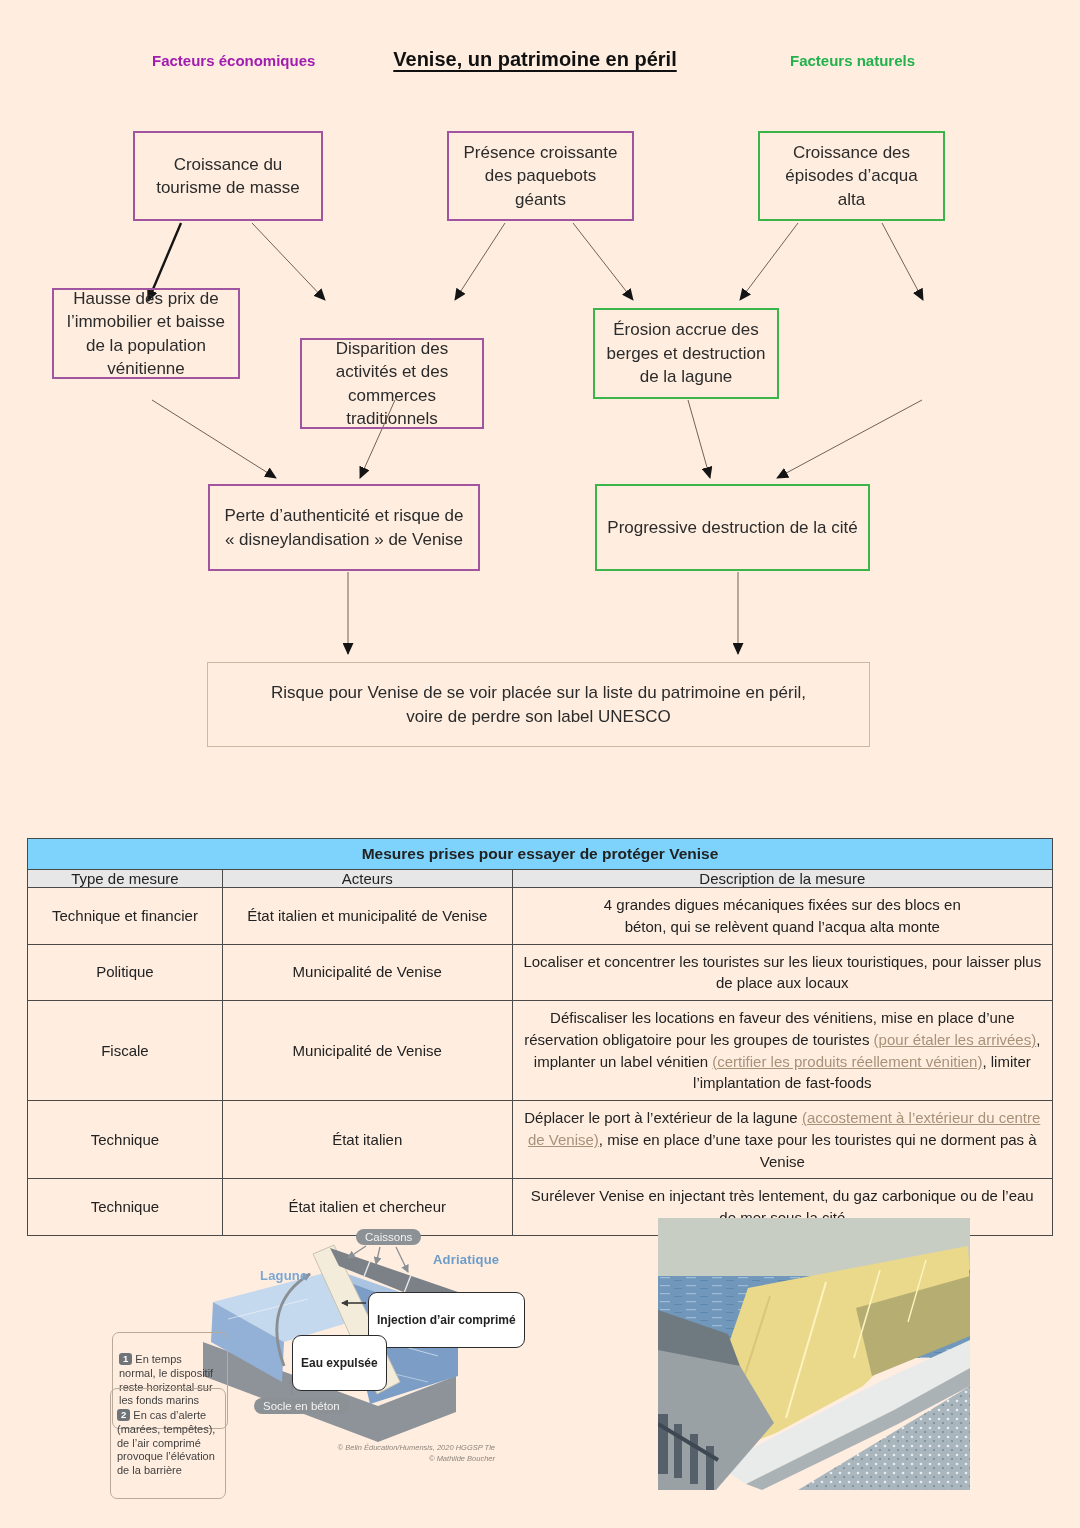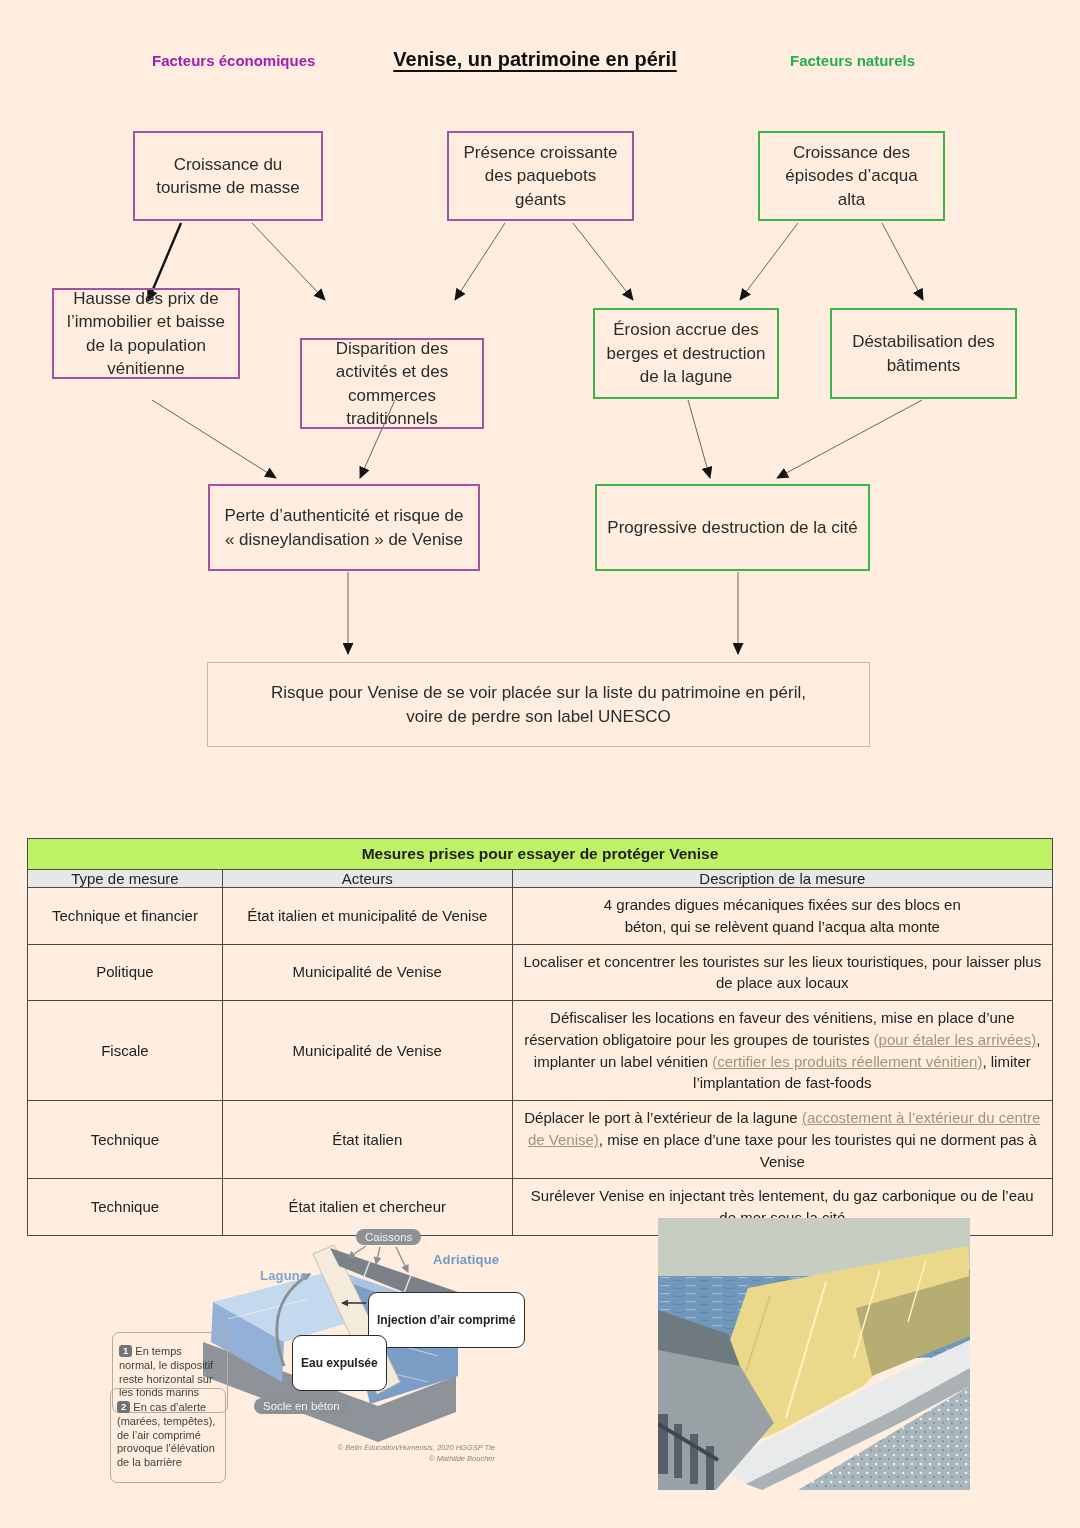--- a/index.html
+++ b/index.html
@@ -22,38 +22,38 @@
   .b-purple { border:2.5px solid #a155a0; }
   .b-green  { border:2.5px solid #3bb54a; }
   .b-plain  { border:1px solid #cbb9a4; }
 
   .arrows { position:absolute; left:0; top:0; pointer-events:none; }
 
   
   .measures { position:absolute; left:27px; top:838px; width:1026px;
               border-collapse:collapse; font-size:15px; }
   .measures th, .measures td { border:1.4px solid #4a4a4a; text-align:center; vertical-align:middle; }
-  .measures .title-cell { font-weight:bold; font-size:15.5px; padding:6px 4px; background:#bef264; }
+  .measures .title-cell { font-weight:bold; font-size:15.5px; padding:6px 4px; background:#7dd3fc; }
   .measures thead .hrow th { background:#e7e7e7; font-weight:normal; padding:0 4px; }
   .measures tbody td { padding:6px 10px; line-height:1.45; background:#ffeee0; }
   .col-type { width:195px; } .col-act { width:290px; } .col-desc { width:541px; }
   .desc { white-space:pre-line; }
   .muted { color:#a89179;text-decoration:underline; }
 
   
   .schematic { position:absolute; left:108px; top:1224px; width:395px; height:256px; }
   .schematic svg { position:absolute; left:0; top:0; }
   .slabel { position:absolute; font-size:12px; }
   .tag    { background:#8c9196; color:#f2f2f2; border-radius:8px; padding:2px 9px;
             font-size:11.5px; white-space:nowrap; }
   .wbox   { background:#fff; border:1.6px solid #2b2b2b; border-radius:9px;
             padding:20px 8px; font-size:12px; font-weight:bold; color:#222; white-space:nowrap; }
   .bluetxt{ color:#7ba7d4; font-weight:bold; font-size:13px; letter-spacing:.2px;text-align:right; }
   .note   { position:absolute; width:116px; border:1.2px solid #b9ab9a; border-radius:7px;
-            padding:12px 6px; font-size:11px; line-height:1.25; color:#3f3f3f; }
+            padding:20px 6px; font-size:11px; line-height:1.25; color:#3f3f3f; }
   .nbadge { display:inline-block; background:#6e7478; color:#fff; font-size:9.5px; font-weight:bold;
             border-radius:3px; padding:0 4px; margin-right:3px; vertical-align:1px; }
   .credit { position:absolute; right:8px; bottom:16px; font-size:7.5px; font-style:italic;
             color:#8d857c; text-align:right; line-height:1.5; }
 
   
   .photo { position:absolute; left:658px; top:1218px; width:312px; height:272px; }
 </style>
 </head>
 <body>
@@ -84,21 +84,20 @@
     <line x1="738" y1="572" x2="738" y2="654" stroke="#6e6258" stroke-width="1" marker-end="url(#ah)"></line>
   </svg>
 
   <div class="fbox b-purple" style="left:133px; top:131px; width:190px; height:90px;">Croissance du tourisme de masse</div>
   <div class="fbox b-purple" style="left:447px; top:131px; width:187px; height:90px;">Présence croissante des paquebots géants</div>
   <div class="fbox b-green" style="left:758px; top:131px; width:187px; height:90px;">Croissance des épisodes d’acqua alta</div>
 
   <div class="fbox b-purple" style="left:52px;  top:288px; width:188px; height:91px;">Hausse des prix de l’immobilier et baisse de la population vénitienne</div>
   <div class="fbox b-purple" style="left:300px; top:308px; width:184px; height:91px;margin-top:30px;">Disparition des activités et des commerces traditionnels</div>
   <div class="fbox b-green" style="left:593px; top:308px; width:186px; height:91px;">Érosion accrue des berges et destruction de la lagune</div>
-  <div class="fbox b-green" style="left:830px; top:308px; width:187px; height:91px;">Déstabilisation des bâtiments</div>
 
   <div class="fbox b-purple" style="left:208px; top:484px; width:272px; height:87px;">Perte d’authenticité et risque de
 « disneylandisation » de Venise</div>
   <div class="fbox b-green" style="left:595px; top:484px; width:275px; height:87px;">Progressive destruction de la cité</div>
 
   <div class="fbox b-plain" style="left:207px; top:662px; width:663px; height:85px;">Risque pour Venise de se voir placée sur la liste du patrimoine en péril,
 voire de perdre son label UNESCO</div>
 
   <table class="measures">
     <colgroup>

